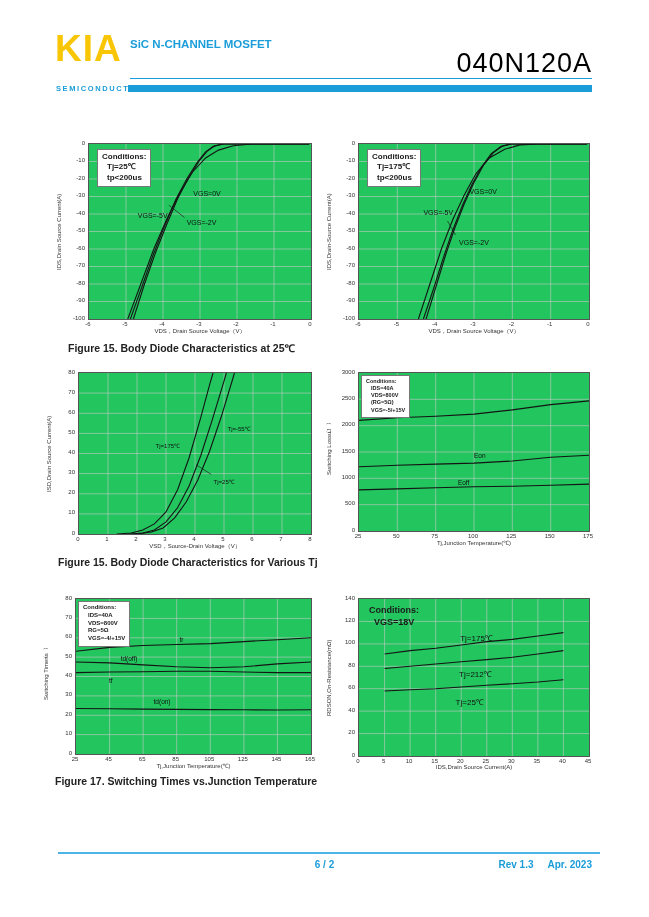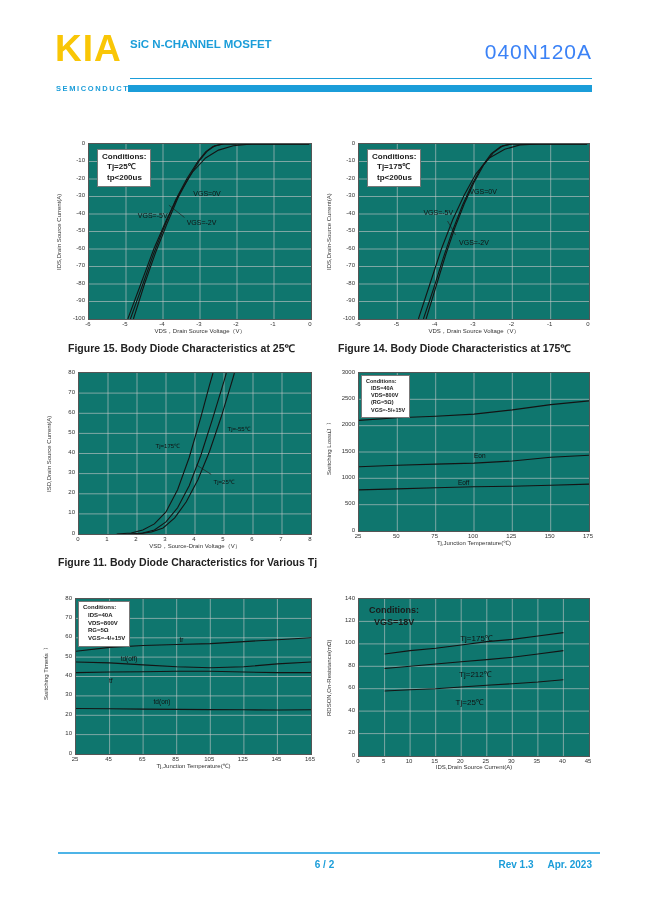--- a/index.html
+++ b/index.html
@@ -4,34 +4,34 @@
 <style>
   html,body{margin:0;padding:0;}
   body{
     width:649px;height:917px;position:relative;background:#ffffff;
     font-family:"Liberation Sans", sans-serif;overflow:hidden;color:#222;
   }
   
   .logo{position:absolute;left:55px;top:28px;font-size:37px;font-weight:bold;color:#f9c606;letter-spacing:1px;}
   .logo-sub{position:absolute;left:56px;top:84px;font-size:7.5px;font-weight:bold;color:#1b9dd9;letter-spacing:1.6px;}
   .head-mid{position:absolute;left:130px;top:34px;color:#1b9dd9;font-weight:bold;font-size:11.5px;line-height:20px;}
-  .part-no{position:absolute;right:57px;top:40px;font-size:21px;color:#3b82f6;font-weight:400;letter-spacing:1px;}
+  .part-no{position:absolute;right:57px;top:48px;font-size:27px;color:#000000;font-weight:400;letter-spacing:1px;}
   .rule-thin{position:absolute;left:130px;top:78px;width:462px;height:1px;background:#1b9dd9;}
   .rule-thick{position:absolute;left:128px;top:85px;width:464px;height:7px;background:#1b9dd9;}
   
   .footer-line{position:absolute;left:58px;top:852px;width:542px;height:2px;background:#4db4e7;}
   .footer-page{position:absolute;left:0;top:859px;width:649px;text-align:center;font-size:10px;font-weight:bold;color:#1b9dd9;}
   .footer-rev{position:absolute;right:57px;top:859px;font-size:10px;font-weight:bold;color:#1b9dd9;display:flex;gap:14px;}
   
   .figure{position:absolute;}
   .chart{display:grid;grid-template-columns:10px 24px max-content;}
   .ytitle{grid-column:1;grid-row:1;writing-mode:vertical-rl;transform:rotate(180deg);
           font-size:6px;color:#333;display:flex;align-items:center;justify-content:center;white-space:nowrap;}
   .yticks{grid-column:2;grid-row:1;position:relative;}
-  .plot{grid-column:3;grid-row:1;position:relative;border:1px solid #555;background:#0f766e;}
+  .plot{grid-column:3;grid-row:1;position:relative;border:1px solid #555;background:#22c55e;}
   .plot svg{position:absolute;left:0;top:0;}
   .xticks{grid-column:3;grid-row:2;position:relative;height:8px;}
   .xtitle{grid-column:3;grid-row:3;text-align:center;font-size:6px;color:#333;margin-top:-1px;white-space:nowrap;}
   .tick{position:absolute;font-size:6px;color:#333;white-space:nowrap;}
   .ytick{right:3px;}
   .xtick{transform:translateX(-50%);top:1px;}
   .caption{font-size:10.5px;font-weight:600;color:#222;margin-top:5px;margin-left:14px;white-space:nowrap;}
   .conds{position:absolute;color:#1a1a1a;line-height:1.3;z-index:3;}
   .conds.boxed{border:1px solid #777;background:#fff;padding:2px 4px 3px 4px;}
   .conds div + div{padding-left:5px;}
@@ -165,21 +165,20 @@
         <div class="tick xtick" style="left: 0px;">-6</div>
         <div class="tick xtick" style="left: 38.3333px;">-5</div>
         <div class="tick xtick" style="left: 76.6667px;">-4</div>
         <div class="tick xtick" style="left: 115px;">-3</div>
         <div class="tick xtick" style="left: 153.333px;">-2</div>
         <div class="tick xtick" style="left: 191.667px;">-1</div>
         <div class="tick xtick" style="left: 230px;">0</div>
       </div>
     <div class="xtitle">VDS，Drain Source Voltage（V）</div>
   </div>
-  <div class="caption">Figure 14. Body Diode Characteristics at 175℃</div>
 </div>
 
 <div class="figure" style="left:44px;top:372px;">
   <div class="chart">
     <div class="ytitle">ISD,Drain Source Current(A)</div>
     <div class="yticks" style="height: 161px;">
         <div class="tick ytick" style="top: 157.5px;">0</div>
         <div class="tick ytick" style="top: 137.375px;">10</div>
         <div class="tick ytick" style="top: 117.25px;">20</div>
         <div class="tick ytick" style="top: 97.125px;">30</div>
@@ -222,21 +221,21 @@
         <div class="tick xtick" style="left: 58px;">2</div>
         <div class="tick xtick" style="left: 87px;">3</div>
         <div class="tick xtick" style="left: 116px;">4</div>
         <div class="tick xtick" style="left: 145px;">5</div>
         <div class="tick xtick" style="left: 174px;">6</div>
         <div class="tick xtick" style="left: 203px;">7</div>
         <div class="tick xtick" style="left: 232px;">8</div>
       </div>
     <div class="xtitle">VSD，Source-Drain Voltage（V）</div>
   </div>
-  <div class="caption">Figure 11. Body Diode Characteristics for Various Tj</div>
+  <div class="caption">Figure 15. Body Diode Characteristics for Various Tj</div>
 </div>
 
 <div class="figure" style="left:324px;top:372px;">
   <div class="chart">
     <div class="ytitle">Switching Loss（uJ）</div>
     <div class="yticks" style="height: 158px;">
         <div class="tick ytick" style="top: 154.5px;">0</div>
         <div class="tick ytick" style="top: 128.167px;">500</div>
         <div class="tick ytick" style="top: 101.833px;">1000</div>
         <div class="tick ytick" style="top: 75.5px;">1500</div>
@@ -338,20 +337,21 @@
         <div class="tick xtick" style="left: 33.5714px;">45</div>
         <div class="tick xtick" style="left: 67.1429px;">65</div>
         <div class="tick xtick" style="left: 100.714px;">85</div>
         <div class="tick xtick" style="left: 134.286px;">105</div>
         <div class="tick xtick" style="left: 167.857px;">125</div>
         <div class="tick xtick" style="left: 201.429px;">145</div>
         <div class="tick xtick" style="left: 235px;">165</div>
       </div>
     <div class="xtitle">Tj,Junction Temperature(℃)</div>
   </div>
+  <div class="caption">Figure 17. Switching Times vs.Junction Temperature</div>
 </div>
 
 <div class="figure" style="left:324px;top:598px;">
   <div class="chart">
     <div class="ytitle">RDSON,On-Resistance(mΩ)</div>
     <div class="yticks" style="height: 157px;">
         <div class="tick ytick" style="top: 153.5px;">0</div>
         <div class="tick ytick" style="top: 131.071px;">20</div>
         <div class="tick ytick" style="top: 108.643px;">40</div>
         <div class="tick ytick" style="top: 86.2143px;">60</div>

